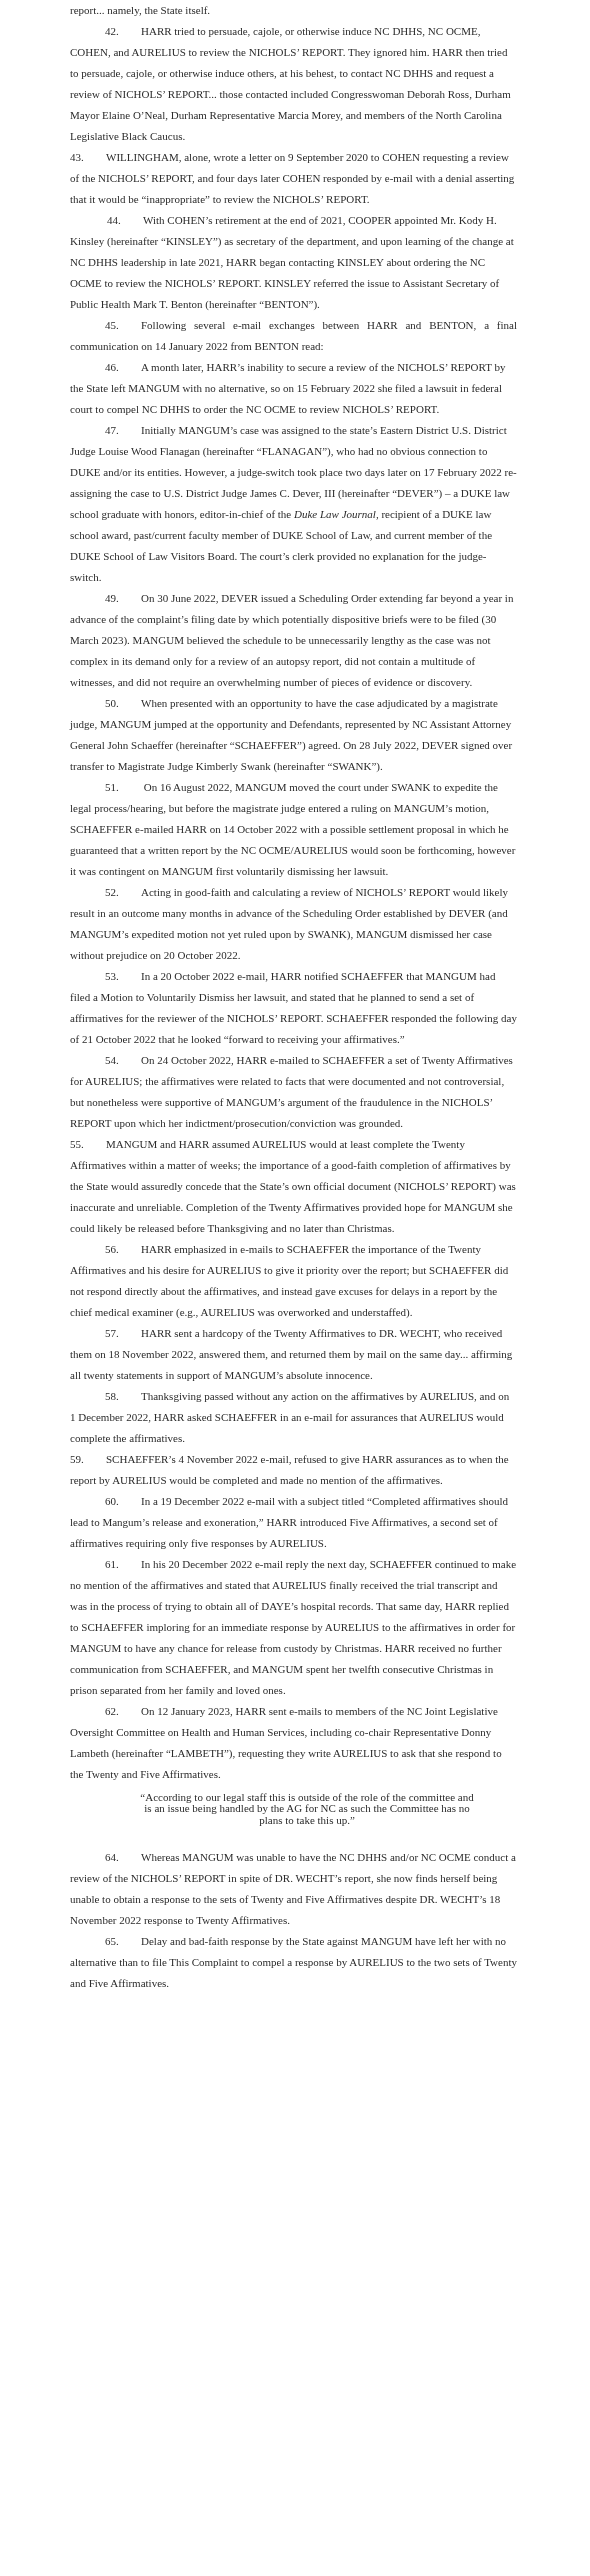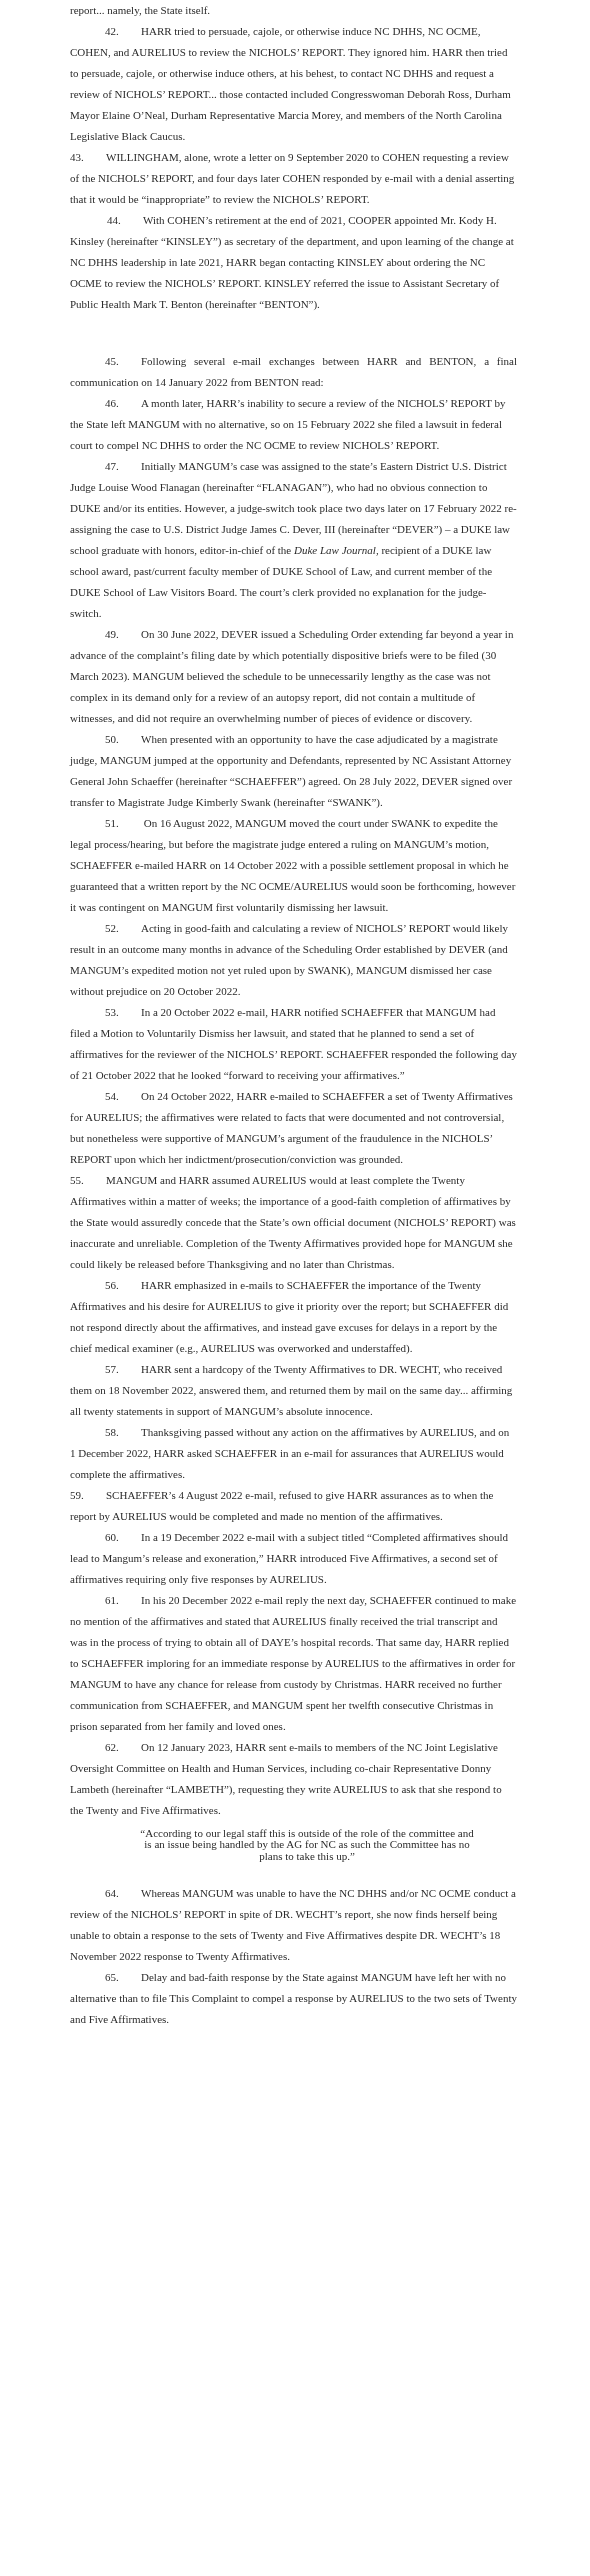--- a/index.html
+++ b/index.html
@@ -19,21 +19,21 @@
       position: relative;
       padding: 0 68px 0 70px;
       box-sizing: border-box;
       width: 585px;
     }
     .para {
       margin: 0;
       line-height: 21px;
       text-align: left;
     }
-    .para.justify { text-align: justify; margin-top: 36px; }
+    .para.justify { text-align: justify; }
     .para .num {
       display: inline-block;
       width: 36px;
     }
     .para.indent .num {
       margin-left: 35px;
     }
     .para.indent2 .num {
       margin-left: 37px;
     }
@@ -87,21 +87,21 @@
   <p class="para indent"><span class="num">54.</span><span>On 24 October 2022, HARR e-mailed to SCHAEFFER a set of Twenty Affirmatives for AURELIUS; the affirmatives were related to facts that were documented and not controversial, but nonetheless were supportive of MANGUM’s argument of the fraudulence in the NICHOLS’ REPORT upon which her indictment/prosecution/conviction was grounded.</span></p>
 
   <p class="para"><span class="num">55.</span><span>MANGUM and HARR assumed AURELIUS would at least complete the Twenty Affirmatives within a matter of weeks; the importance of a good-faith completion of affirmatives by the State would assuredly concede that the State’s own official document (NICHOLS’ REPORT) was inaccurate and unreliable.  Completion of the Twenty Affirmatives provided hope for MANGUM she could likely be released before Thanksgiving and no later than Christmas.</span></p>
 
   <p class="para indent"><span class="num">56.</span><span>HARR emphasized in e-mails to SCHAEFFER the importance of the Twenty Affirmatives and his desire for AURELIUS to give it priority over the report; but SCHAEFFER did not respond directly about the affirmatives, and instead gave excuses for delays in a report by the chief medical examiner (e.g., AURELIUS was overworked and understaffed).</span></p>
 
   <p class="para indent"><span class="num">57.</span><span>HARR sent a hardcopy of the Twenty Affirmatives to DR. WECHT, who received them on 18 November 2022, answered them, and returned them by mail on the same day... affirming all twenty statements in support of MANGUM’s absolute innocence.</span></p>
 
   <p class="para indent"><span class="num">58.</span><span>Thanksgiving passed without any action on the affirmatives by AURELIUS, and on 1 December 2022, HARR asked SCHAEFFER in an e-mail for assurances that AURELIUS would complete the affirmatives.</span></p>
 
-  <p class="para"><span class="num">59.</span><span>SCHAEFFER’s 4 August 2022 e-mail, refused to give HARR assurances as to when the report by AURELIUS would be completed and made no mention of the affirmatives.</span></p>
+  <p class="para"><span class="num">59.</span><span>SCHAEFFER’s 4 November 2022 e-mail, refused to give HARR assurances as to when the report by AURELIUS would be completed and made no mention of the affirmatives.</span></p>
 
   <p class="para indent"><span class="num">60.</span><span>In a 19 December 2022 e-mail with a subject titled “Completed affirmatives should lead to Mangum’s release and exoneration,” HARR introduced Five Affirmatives, a second set of affirmatives requiring only five responses by AURELIUS.</span></p>
 
   <p class="para indent"><span class="num">61.</span><span>In his 20 December 2022 e-mail reply the next day, SCHAEFFER continued to make no mention of the affirmatives and stated that AURELIUS finally received the trial transcript and was in the process of trying to obtain all of DAYE’s hospital records.  That same day, HARR replied to SCHAEFFER imploring for an immediate response by AURELIUS to the affirmatives in order for MANGUM to have any chance for release from custody by Christmas.  HARR received no further communication from SCHAEFFER, and MANGUM spent her twelfth consecutive Christmas in prison separated from her family and loved ones.</span></p>
 
   <p class="para indent"><span class="num">62.</span><span>On 12 January 2023, HARR sent e-mails to members of the NC Joint Legislative Oversight Committee on Health and Human Services, including co-chair Representative Donny Lambeth (hereinafter “LAMBETH”), requesting they write AURELIUS to ask that she respond to the Twenty and Five Affirmatives.</span></p>
 
   <p class="quote lambeth">“According to our legal staff this is outside of the role of the committee and is an issue being handled by the AG for NC as such the Committee has no plans to take this up.”</p>
 
   <p class="para indent"><span class="num">64.</span><span>Whereas MANGUM was unable to have the NC DHHS and/or NC OCME conduct a review of the NICHOLS’ REPORT in spite of DR. WECHT’s report, she now finds herself being unable to obtain a response to the sets of Twenty and Five Affirmatives despite DR. WECHT’s 18 November 2022 response to Twenty Affirmatives.</span></p>

